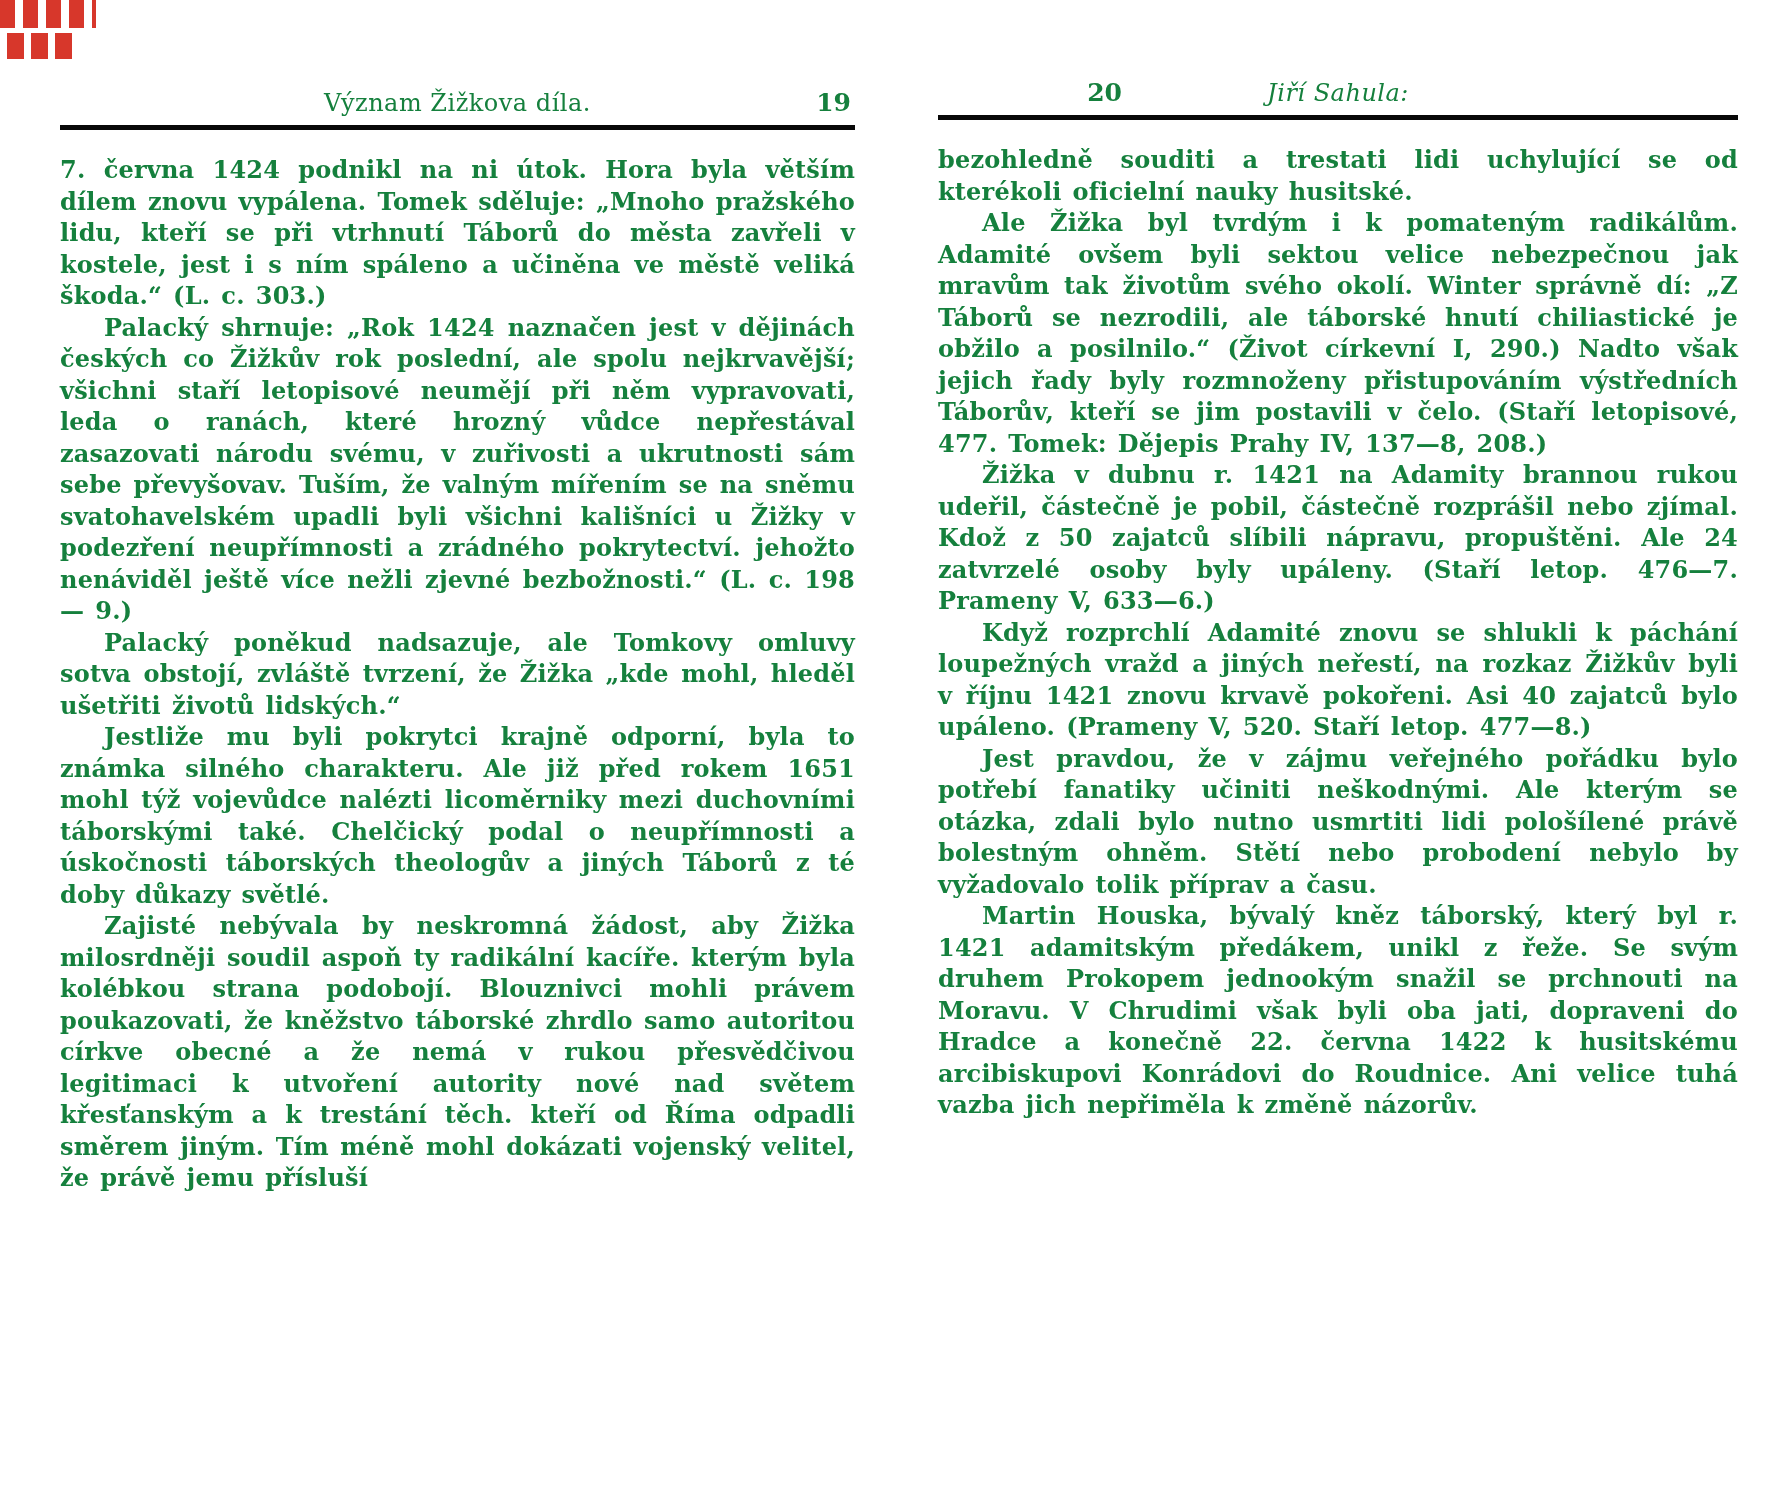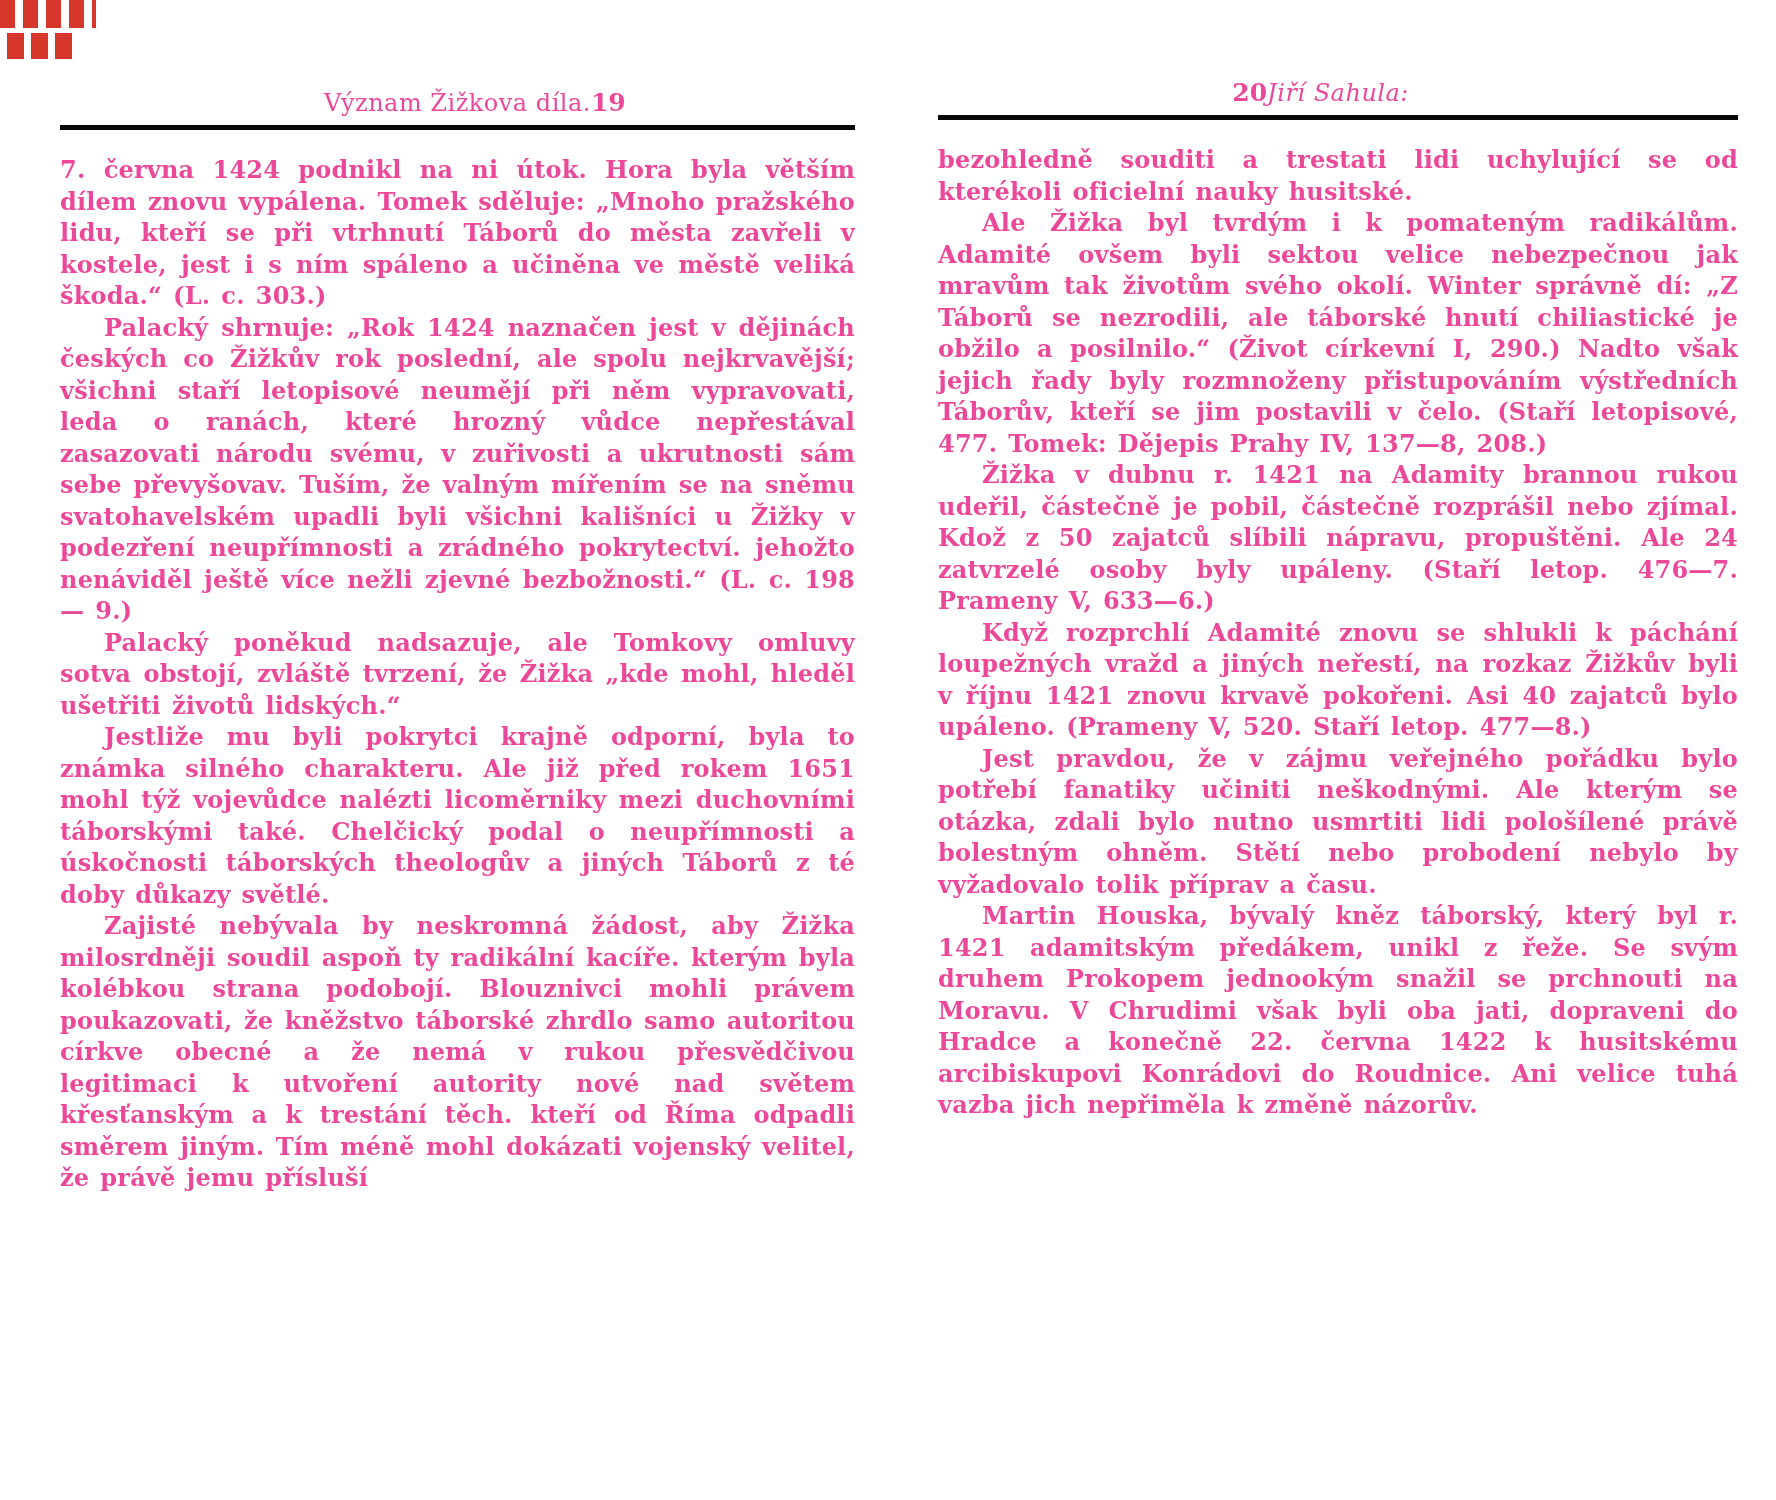--- a/index.html
+++ b/index.html
@@ -1,20 +1,20 @@
 <!DOCTYPE html>
 <html><head>
 <meta charset="utf-8">
 <style>
   html, body { margin:0; padding:0; background:#ffffff; }
   .canvas {
     position:relative; width:1776px; height:1500px;
     background:#ffffff; overflow:hidden;
     font-family:"DejaVu Serif", "Liberation Serif", serif;
-    color:#ec4899;
+    color:#15803d;
   }
 
   
   .scan-mark { position:absolute; left:0; top:0; width:96px; height:64px; }
   .scan-mark .row-a {
     height:28px;
     background:repeating-linear-gradient(90deg, #d7372b 0 15px, #ffffff 15px 23px);
   }
   .scan-mark .row-b {
     height:26px; margin-top:5px; width:80%;
@@ -26,23 +26,23 @@
   .page-right { left:938px; top:78px;  width:800px; }
 
   .page-header {
     display:grid; grid-template-columns:1fr auto 1fr;
     align-items:baseline;
     font-size:24px; line-height:30px;
     padding:0 4px;
   }
   .page-header .title { text-align:center; letter-spacing:0.5px; }
   .page-header .num   { font-weight:bold; font-size:25px; }
-  .page-left  .page-header .num { grid-column:3; text-align:left; }
+  .page-left  .page-header .num { grid-column:3; text-align:right; }
   .page-left  .page-header .title { grid-column:2; }
-  .page-right .page-header .num { grid-column:1; text-align:right; }
+  .page-right .page-header .num { grid-column:1; text-align:center; }
   .page-right .page-header .title { grid-column:2;font-style:italic; }
 
   .header-rule {
     margin-top:7px;
     border-bottom:5px solid #080808;
     width:100%;
   }
 
   .text-column {
     margin-top:24px;

